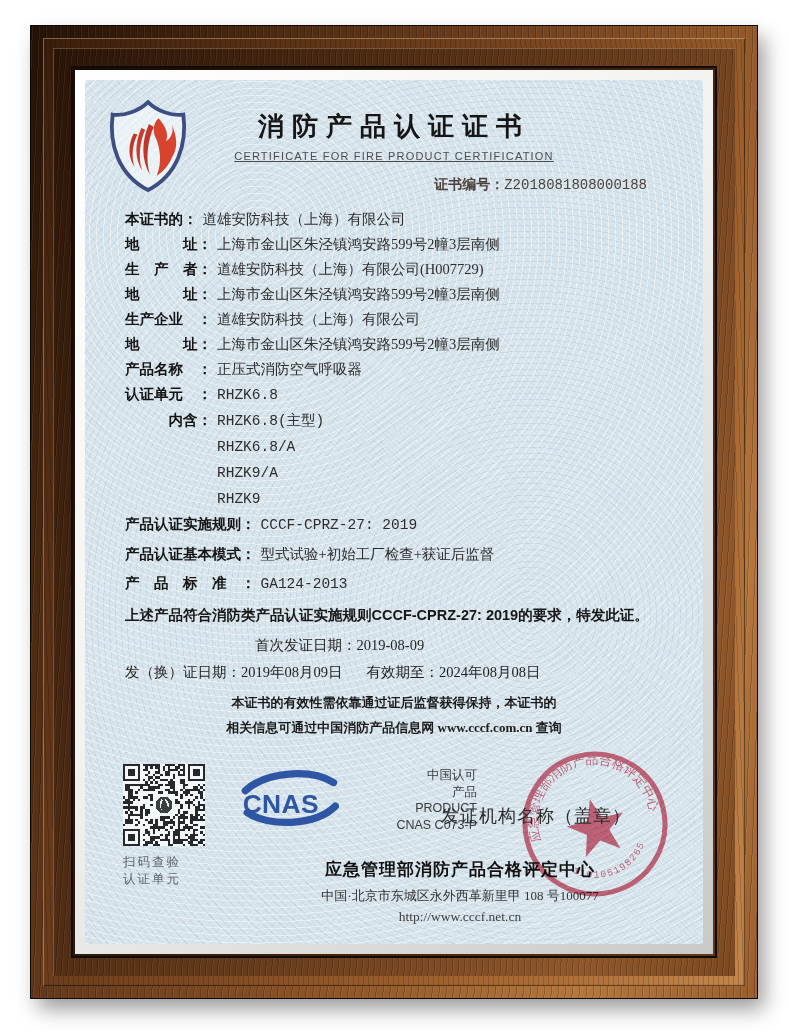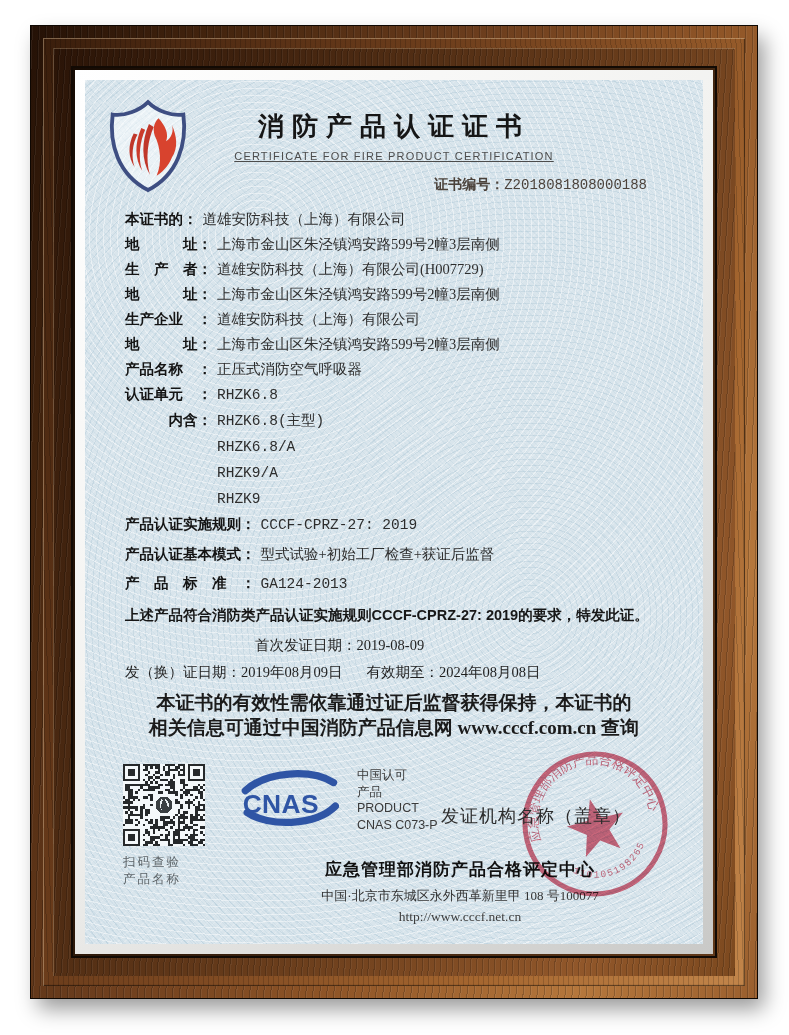--- a/index.html
+++ b/index.html
@@ -67,32 +67,32 @@
   .field.wide { margin-bottom:9px; }
 
   .statement { font-size:14.5px; font-weight:bold; line-height:25px; color:#171717; margin:4px 0 8px 0; width:560px; }
 
   .date-row { font-size:14.5px; margin-bottom:8px; }
   .date-row .lbl { font-weight:normal; }
   .date-row .val { font-family:"Liberation Serif", serif; }
   .row-first { padding-left:130px; }
   .gap-left { margin-left:24px; }
 
-  .notice { text-align:center; font-size:19px; line-height:25px; font-weight:600;
+  .notice { text-align:center; font-size:13px; line-height:25px; font-weight:600;
             font-family:"Liberation Serif", serif; color:#1b1b1b; }
 
   
   .footer { position:relative; margin-top:24px; height:170px; }
   .qr-block { position:absolute; left:-2px; top:0; width:86px; text-align:left; }
   .qr-svg { width:82px; height:82px; background:#f4f8fa; }
   .qr-cap { font-size:12.5px; color:#5d6468; line-height:17px; letter-spacing:2px; margin-top:4px; }
 
   .cnas-block { position:absolute; left:114px; top:2px; }
   .cnas-svg { width:100px; height:64px; }
-  .cnas-lines { position:absolute; left:118px; top:1px; width:120px; font-size:12.5px; line-height:16.5px; color:#3a3a3a; }
+  .cnas-lines { position:absolute; left:118px; top:1px; width:120px; font-size:12.5px; line-height:16.5px; color:#3a3a3a;text-align:right; }
 
   .issuer-script { position:absolute; right:0px; top:40px; width:222px; font-size:18px; letter-spacing:1px;
                    font-family:"Liberation Serif", serif; color:#2c2c2c; z-index:3; }
 
   .stamp { position:absolute; right:-8px; top:-16px; width:152px; height:152px;
            transform:rotate(-14deg); color:#d6576d; opacity:.88; mix-blend-mode:multiply; z-index:2; }
 
   .org-block { position:absolute; left:132px; right:0; top:94px; text-align:center; z-index:1; }
   .org-name { font-size:17px; font-weight:bold; color:#111; letter-spacing:1px; }
   .org-addr { font-size:13px; color:#333; margin-top:6px; font-family:"Liberation Serif", serif; }
@@ -571,21 +571,21 @@
                       <rect x="28" y="32" width="1" height="1"></rect>
                       <rect x="29" y="32" width="1" height="1"></rect>
                       <rect x="32" y="32" width="1" height="1"></rect>
                     </g>
             <circle cx="16.5" cy="16.5" r="4.6" fill="#f4f8fa"></circle>
             <circle cx="16.5" cy="16.5" r="3.4" fill="#3a3f42"></circle>
             <path d="M15.5 14.2 C14.6 15.6 14.6 17.4 15.6 18.8 C15.1 17.2 15.4 15.6 16.2 14.4 Z M17.2 14.0 C18.4 15.0 18.8 16.6 18.0 18.2 C18.2 16.8 17.8 15.4 17.0 14.6 Z" fill="#e8edef"></path>
           </svg>
           <div class="qr-cap">
             <div>扫码查验</div>
-            <div>产品名称</div>
+            <div>认证单元</div>
           </div>
         </div>
 
         <div class="cnas-block">
           <svg class="cnas-svg" viewBox="0 0 110 66">
             <path d="M7 25 C 30 3, 80 1, 104 16" fill="none" stroke="#2f55a5" stroke-width="8" stroke-linecap="round"></path>
             <path d="M9 49 C 32 65, 84 64, 106 42" fill="none" stroke="#2f55a5" stroke-width="8" stroke-linecap="round"></path>
             <text x="4" y="50" font-size="29" font-weight="bold" letter-spacing="0.5" fill="#2f55a5" font-family="Liberation Sans, sans-serif">CNAS</text>
           </svg>
           <div class="cnas-lines" id="cnas-lines">

